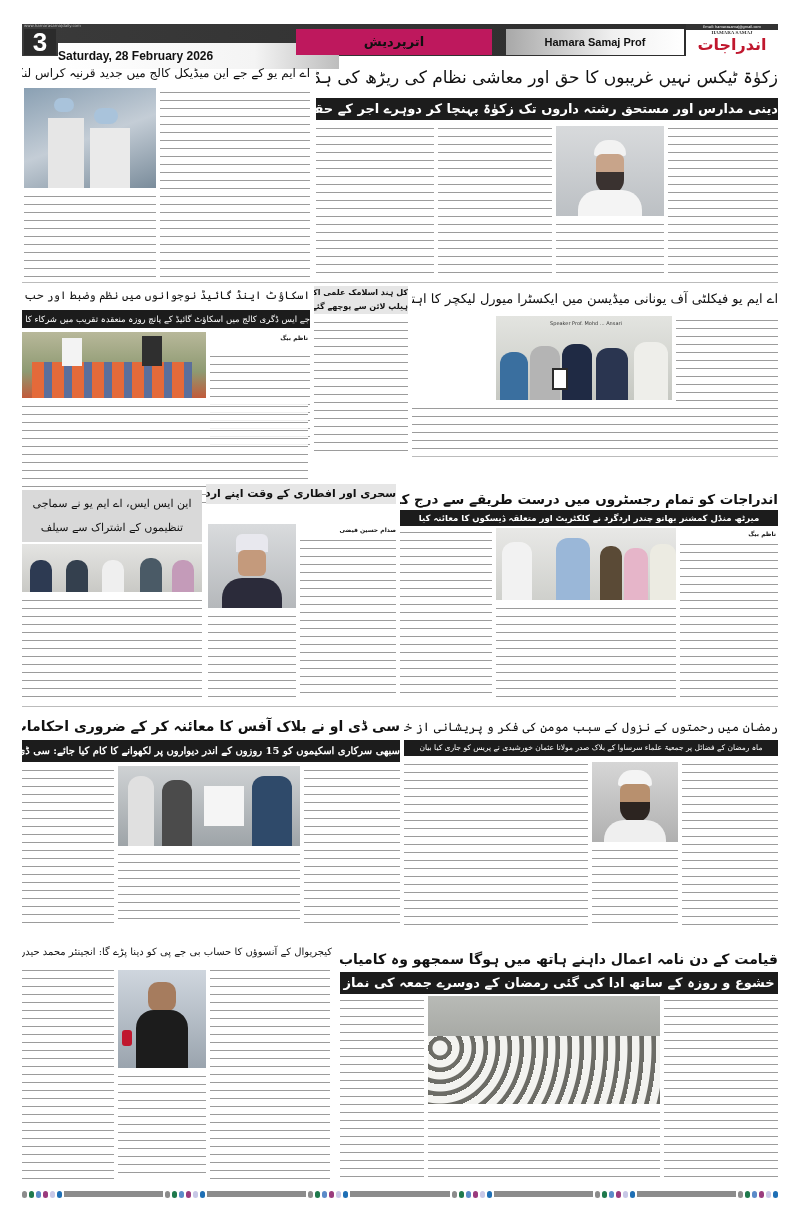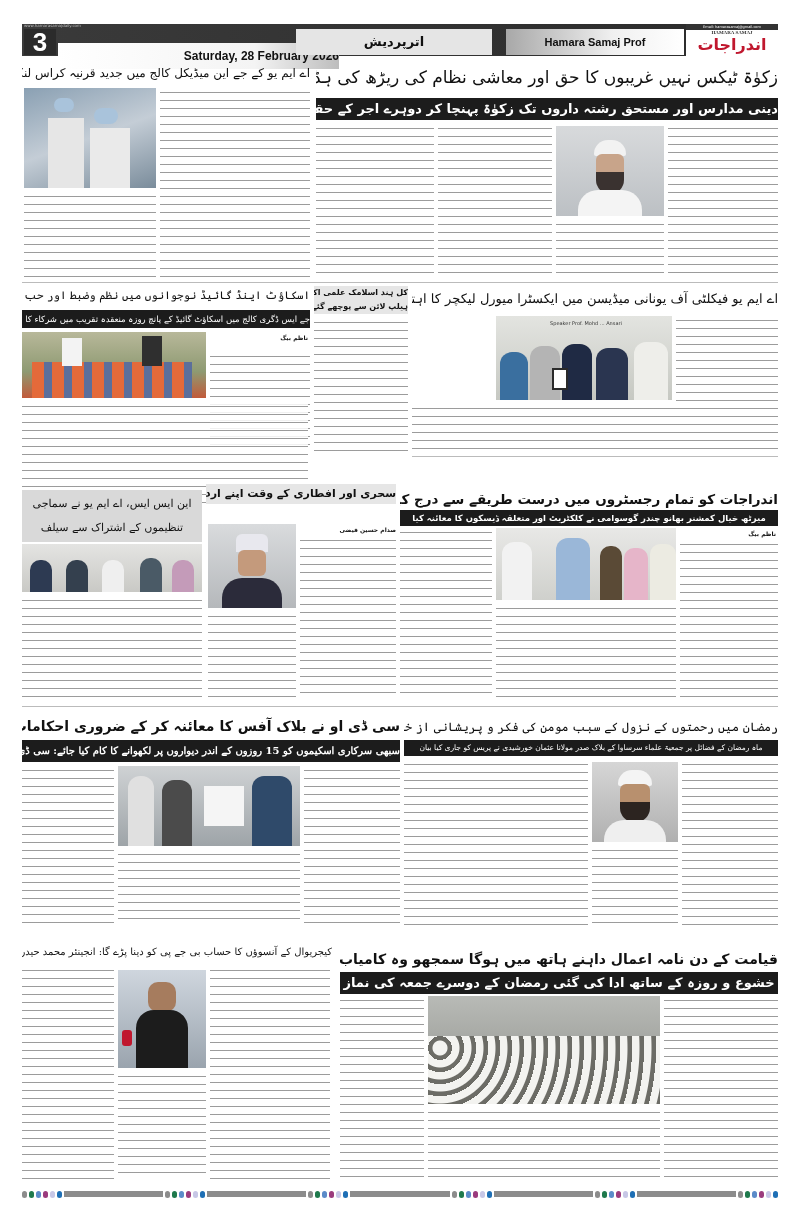--- a/index.html
+++ b/index.html
@@ -3,22 +3,22 @@
 <meta charset="utf-8">
 <style>
 *{box-sizing:border-box;margin:0;padding:0}
 body{width:800px;height:1212px;background:#fff;font-family:"DejaVu Sans",sans-serif;position:relative;overflow:hidden;color:#111}
 .abs{position:absolute}
 .rtl{direction:rtl;text-align:right}
 
 .topbar{left:22px;top:24px;width:756px;height:32px;background:linear-gradient(90deg,#3a3a3a,#2b2b2b);}
 .pgnum{left:24px;top:29px;width:32px;height:26px;background:#2b2b2b;color:#fff;font:bold 26px "Liberation Sans",sans-serif;line-height:26px;text-align:center}
 .url{left:24px;top:23px;font-size:4px;color:#bbb}
-.datebox{left:58px;top:43px;width:281px;height:26px;background:linear-gradient(90deg,#fff 0%,#f4f4f4 70%,#bdbdbd 100%);font:bold 12px "Liberation Sans",sans-serif;line-height:26px;text-align:right}
-.section{left:296px;top:29px;width:196px;height:26px;background:#e5e5e5;font:bold 13px "DejaVu Sans",sans-serif;line-height:26px;text-align:center}
+.datebox{left:58px;top:43px;width:281px;height:26px;background:linear-gradient(90deg,#fff 0%,#f4f4f4 70%,#bdbdbd 100%);font:bold 12px "Liberation Sans",sans-serif;line-height:26px;text-align:left}
+.section{left:296px;top:29px;width:196px;height:26px;background:#be185d;font:bold 13px "DejaVu Sans",sans-serif;line-height:26px;text-align:center}
 .ed{left:506px;top:29px;width:178px;height:26px;background:linear-gradient(90deg,#a8a8a8,#f0f0f0 60%,#fff);font:bold 11px "Liberation Sans",sans-serif;line-height:26px;text-align:center}
 .logo{left:686px;top:24px;width:92px;height:32px;background:#fff;text-align:center}
 .logo .em{font-size:3.5px;color:#fff;background:#333;display:block;height:6px;line-height:6px}
 .logo .en{font:bold 5px "Liberation Serif",serif;color:#333;display:block;line-height:6px}
 .logo .ur{font:bold 16px "DejaVu Sans",sans-serif;color:#c0172e;display:block;line-height:18px}
 
 .h-plain{font-family:"DejaVu Serif",serif;color:#111;white-space:nowrap;overflow:hidden}
 .h-bold{font-family:"DejaVu Sans",sans-serif;font-weight:bold;color:#111;white-space:nowrap;overflow:hidden}
 .h-bar{background:#1c1c1c;color:#fff;font-family:"DejaVu Sans",sans-serif;font-weight:bold;white-space:nowrap;overflow:hidden;text-align:center}
 .h-box{background:#d9d9d9;font-family:"DejaVu Serif",serif;text-align:center;color:#111;overflow:hidden}
@@ -97,21 +97,21 @@
   <div style="position:absolute;left:40px;top:6px;width:20px;height:28px;background:#f3f3f3"></div>
   <div style="position:absolute;left:120px;top:4px;width:20px;height:30px;background:#2f2f2f"></div>
 </div>
 <div class="abs byline rtl" style="left:210px;top:334px;width:98px">ناظم بیگ</div>
 <div class="abs txt" style="left:210px;top:344px;width:0px;height:0"></div>
 <div class="abs txt" style="left:22px;top:402px;width:286px;height:104px"></div>
 
 <div class="abs rule" style="left:412px;top:456px;width:366px;height:1px;background:#bbb"></div>
 
 <div class="abs h-bold rtl" style="left:400px;top:488px;width:378px;height:22px;font-size:13.5px;line-height:22px">اندراجات کو تمام رجسٹروں میں درست طریقے سے درج کیا جائے: کمشنر</div>
-<div class="abs h-bar rtl" style="left:400px;top:510px;width:378px;height:16px;font-size:8.5px;line-height:16px">میرٹھ خیال کمشنر بھانو چندر گوسوامی نے کلکٹریٹ اور متعلقہ ڈیسکوں کا معائنہ کیا</div>
+<div class="abs h-bar rtl" style="left:400px;top:510px;width:378px;height:16px;font-size:8.5px;line-height:16px">میرٹھ منڈل کمشنر بھانو چندر اردگرد نے کلکٹریٹ اور متعلقہ ڈیسکوں کا معائنہ کیا</div>
 <div class="abs byline rtl" style="left:680px;top:530px;width:96px">ناظم بیگ</div>
 <div class="abs txt" style="left:680px;top:540px;width:98px;height:160px"></div>
 <div class="abs photo" style="left:496px;top:528px;width:180px;height:72px;background:linear-gradient(180deg,#e8e8e6,#cfd0cc)">
   <div style="position:absolute;left:6px;top:14px;width:30px;height:58px;background:#f2f2f2;border-radius:12px 12px 0 0"></div>
   <div style="position:absolute;left:60px;top:10px;width:34px;height:62px;background:#9ab7d8;border-radius:12px 12px 0 0"></div>
   <div style="position:absolute;left:104px;top:18px;width:22px;height:54px;background:#5a4a36;border-radius:10px 10px 0 0"></div>
   <div style="position:absolute;left:128px;top:20px;width:24px;height:52px;background:#e6b5c9;border-radius:10px 10px 0 0"></div>
   <div style="position:absolute;left:154px;top:16px;width:26px;height:56px;background:#ecebe2;border-radius:10px 10px 0 0"></div>
 </div>
 <div class="abs txt" style="left:400px;top:528px;width:92px;height:172px"></div>

